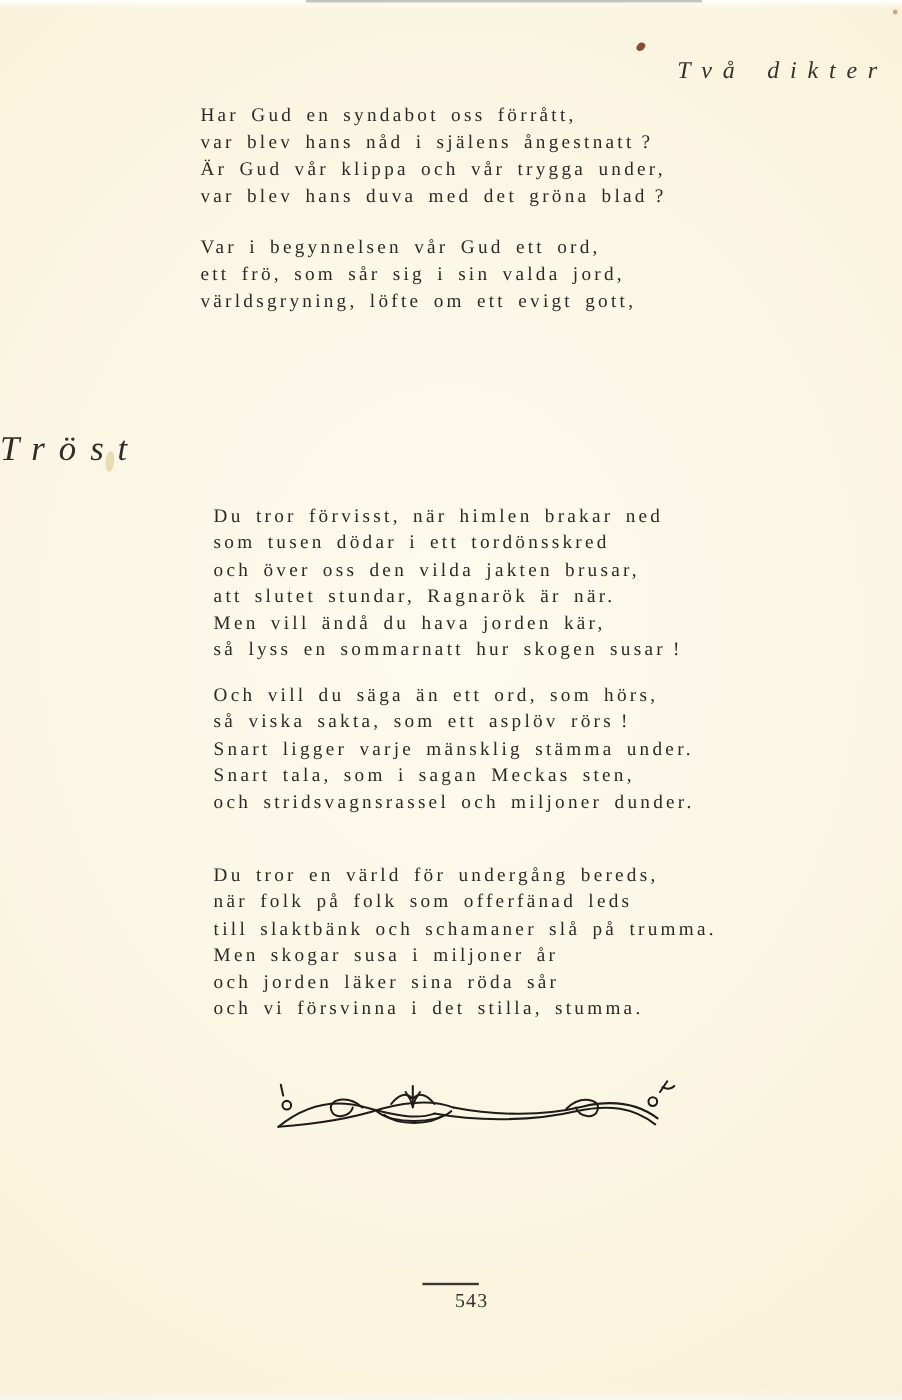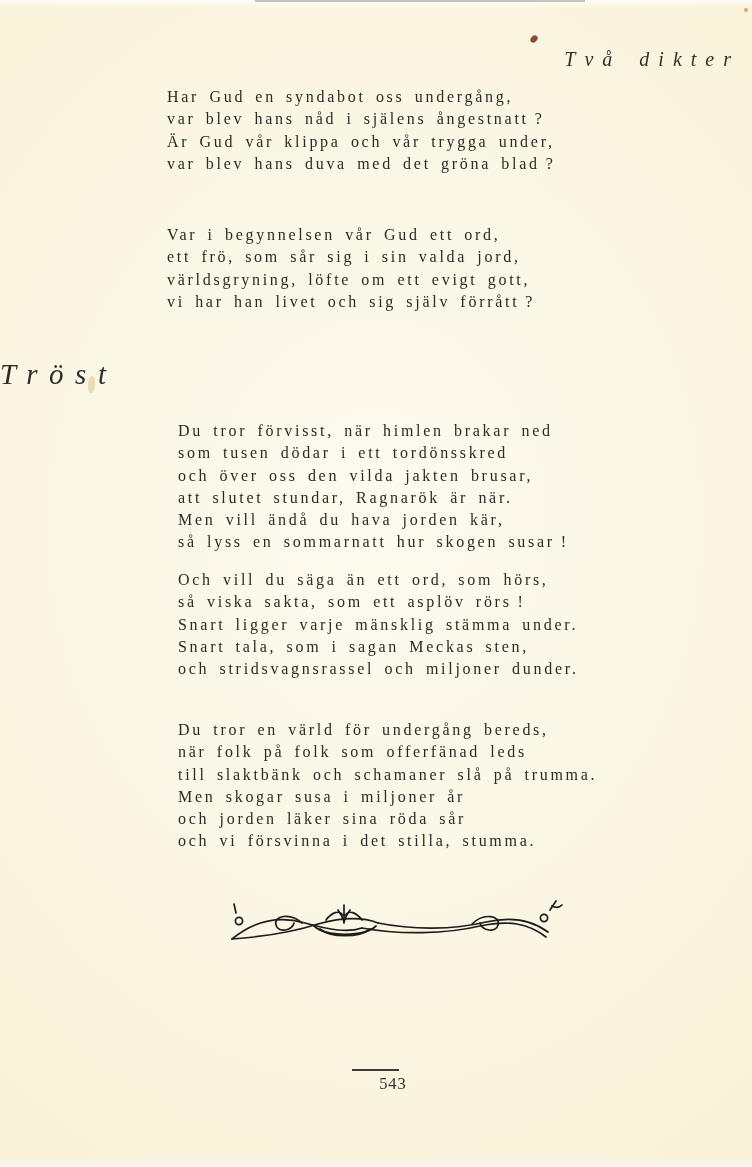--- a/index.html
+++ b/index.html
@@ -43,21 +43,21 @@
   }
   .stanza{
     position:absolute;
     font-size:16px;line-height:22.3px;
     letter-spacing:.17em;word-spacing:.22em;
     white-space:nowrap;
   }
   .stanza.p1{left:167px;}
   .stanza.p2{left:178px;}
   #stanza-1-1{top:86px;}
-  #stanza-1-2{top:196px;margin-top:28px;}
+  #stanza-1-2{top:196px;}
   #stanza-2-1{top:420px;}
   #stanza-2-2{top:569px;}
   #stanza-2-3{top:719px;}
   .ornament{
     position:absolute;left:228px;top:897px;width:335px;height:52px;
   }
   .pageno-rule{
     position:absolute;left:352px;top:1069px;width:47px;height:2px;
     background:#3a3934;
   }
@@ -92,31 +92,30 @@
   <div class="edge-top"></div>
   <div class="edge-top-line"></div>
 
   <div class="speck"></div>
   <div class="speck-edge"></div>
   <div class="stain"></div>
 
   <div class="header-title">Två dikter</div>
 
   <div class="stanza p1" id="stanza-1-1">
-    <div>Har Gud en syndabot oss undergång,</div>
+    <div>Har Gud en syndabot oss förrått,</div>
     <div>var blev hans nåd i själens ångestnatt ?</div>
     <div>Är Gud vår klippa och vår trygga under,</div>
     <div>var blev hans duva med det gröna blad ?</div>
   </div>
 
   <div class="stanza p1" id="stanza-1-2">
     <div>Var i begynnelsen vår Gud ett ord,</div>
     <div>ett frö, som sår sig i sin valda jord,</div>
     <div>världsgryning, löfte om ett evigt gott,</div>
-    <div>vi har han livet och sig själv förrått ?</div>
   </div>
 
   <div class="poem-title">Tröst</div>
 
   <div class="stanza p2" id="stanza-2-1">
     <div>Du tror förvisst, när himlen brakar ned</div>
     <div>som tusen dödar i ett tordönsskred</div>
     <div>och över oss den vilda jakten brusar,</div>
     <div>att slutet stundar, Ragnarök är när.</div>
     <div>Men vill ändå du hava jorden kär,</div>

